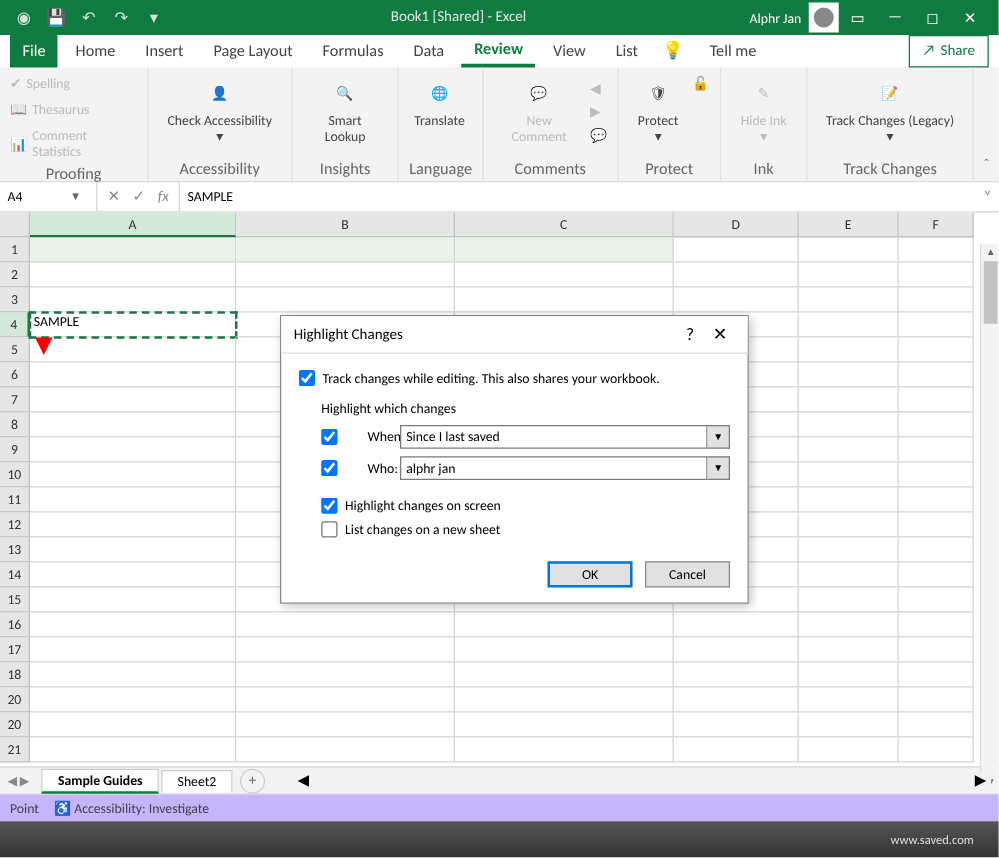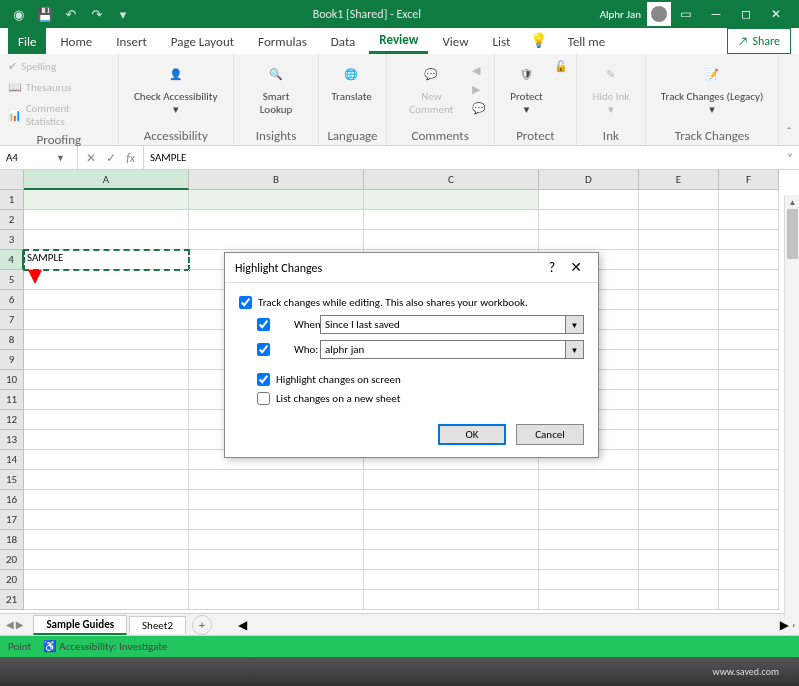--- a/index.html
+++ b/index.html
@@ -63,21 +63,21 @@
   
   .sheetbar { height:22px; background:#f3f3f3; border-top:1px solid #d4d4d4; display:flex; align-items:center; padding:0 6px; gap:2px; }
   .sheetnav { display:flex; gap:2px; color:#888; padding-right:8px; }
   .sheetnav span { cursor:pointer; font-size:10px; }
   .sheet-tab { padding:2px 12px; background:#fff; border:1px solid #ccc; border-bottom:none; font-size:11px; cursor:pointer; }
   .sheet-tab.active { font-weight:bold; border-bottom:2px solid #0f7b41; }
   .newsheet { width:20px; height:20px; border:1px solid #ccc; border-radius:50%; display:flex; align-items:center; justify-content:center; cursor:pointer; color:#666; margin-left:4px; }
   .hscroll { flex:1; margin-left:20px; height:14px; background:#f3f3f3; position:relative; display:flex; align-items:center; justify-content:space-between; padding:0 4px; }
   
   
-  .status { height:22px; background:#22c55e; border-top:1px solid #d4d4d4; display:flex; align-items:center; padding:0 8px; font-size:11px; color:#444; gap:12px; }
+  .status { height:22px; background:#c4b5fd; border-top:1px solid #d4d4d4; display:flex; align-items:center; padding:0 8px; font-size:11px; color:#444; gap:12px; }
   
   
   .footer-stripe { height:29px; background:linear-gradient(#555,#333); display:flex; align-items:center; justify-content:flex-end; padding-right:20px; color:#ddd; font-size:10px; }
   
   
   .dialog { position:absolute; top:252px; left:224px; width:375px; background:#fff; border:1px solid #888; box-shadow:2px 2px 8px rgba(0,0,0,.25); font-size:11px; }
   .dlg-title { height:30px; background:#fff; border-bottom:1px solid #ddd; display:flex; align-items:center; padding:0 10px; }
   .dlg-title-text { flex:1; font-size:12px; }
   .dlg-help, .dlg-close { width:24px; text-align:center; cursor:pointer; font-size:14px; }
   .dlg-body { padding:10px 14px 6px 14px; }
@@ -482,20 +482,21 @@
   <div class="dlg-title">
     <div class="dlg-title-text">Highlight Changes</div>
     <div class="dlg-help">?</div>
     <div class="dlg-close">✕</div>
   </div>
   <div class="dlg-body">
     <div class="chk-row">
       <input type="checkbox" checked="" style="">
       <label>Track changes while editing. This also shares your workbook.</label>
     </div>
+    <div class="fieldset-lbl">Highlight which changes</div>
     <div class="field-row">
       <label>
           <input type="checkbox" checked="" style="">
           <span>When:</span>
         </label>
       <div class="combo">
           <input value="Since I last saved" style="">
           <div class="combo-btn">▼</div>
         </div>
     </div>

